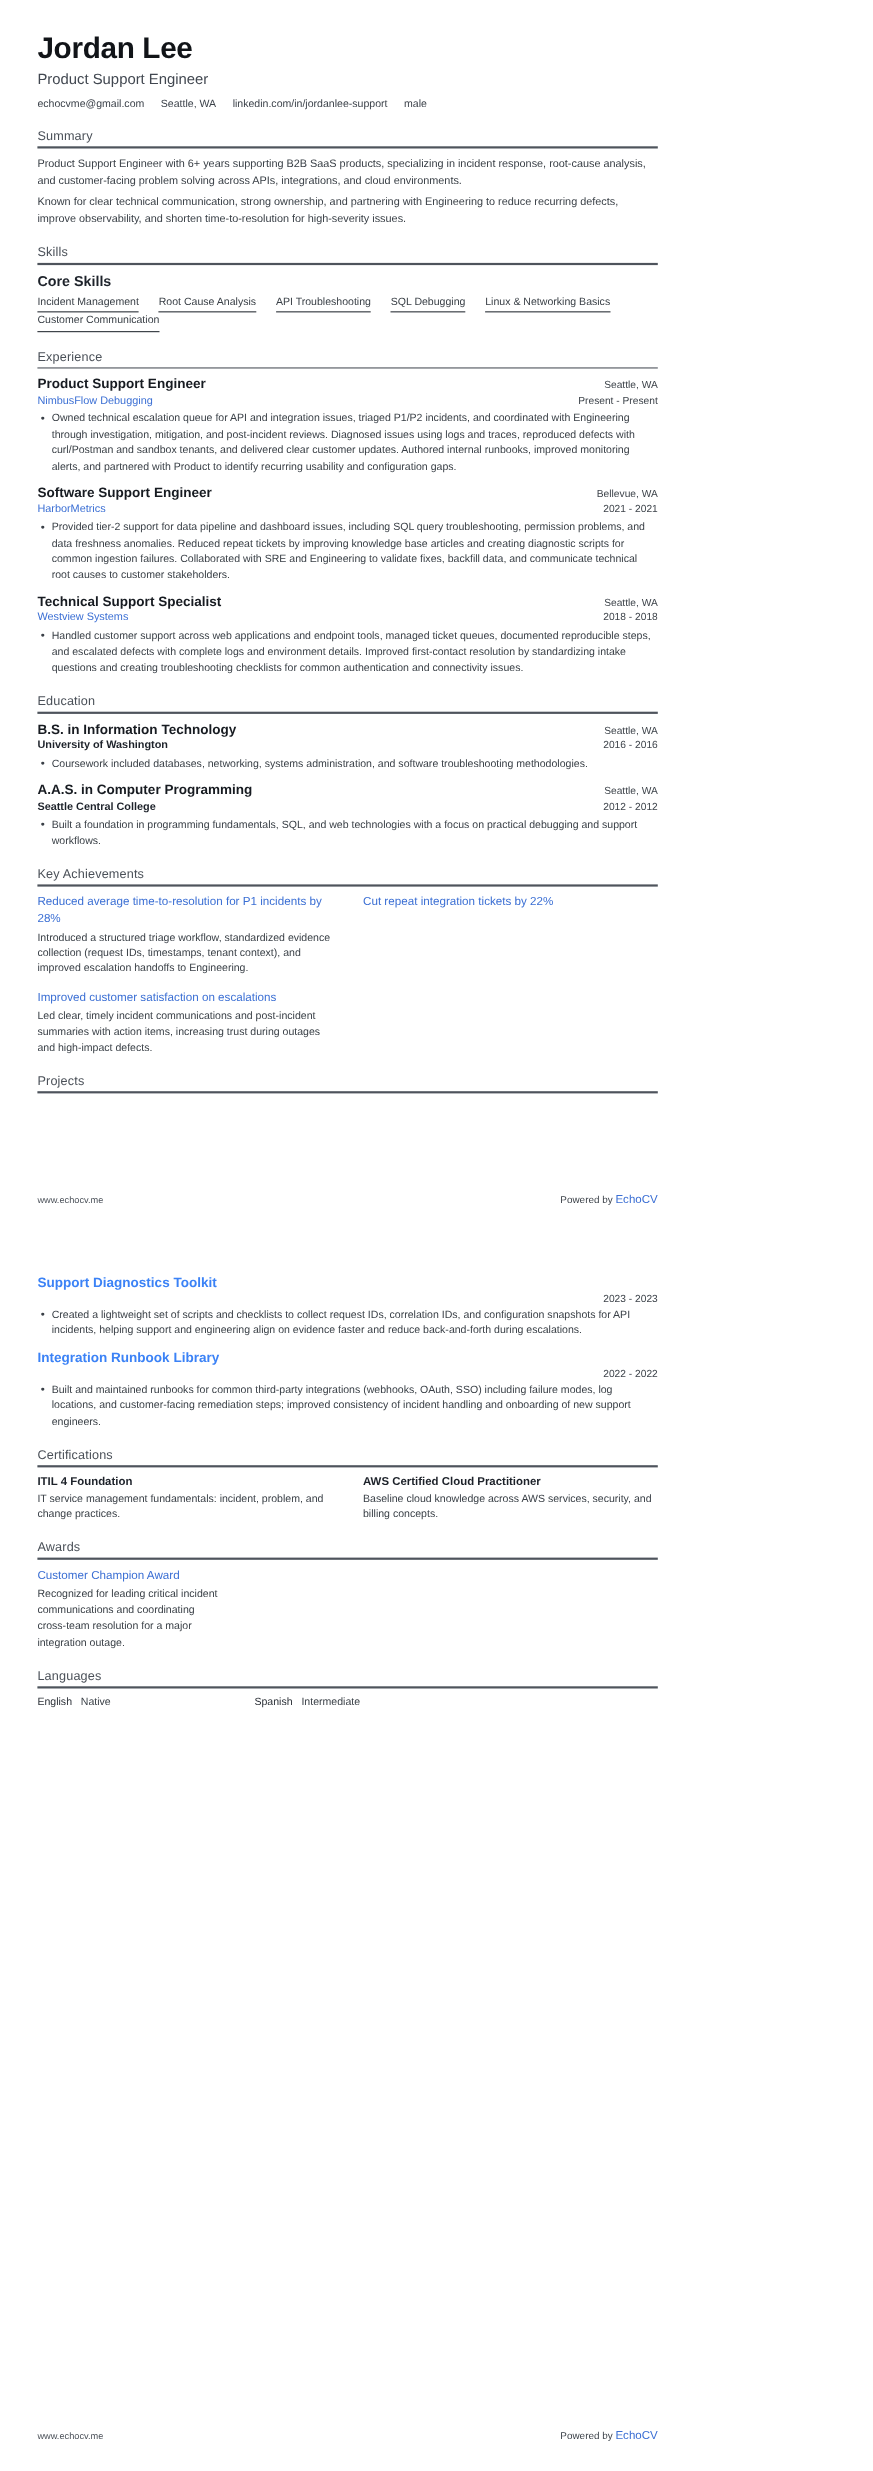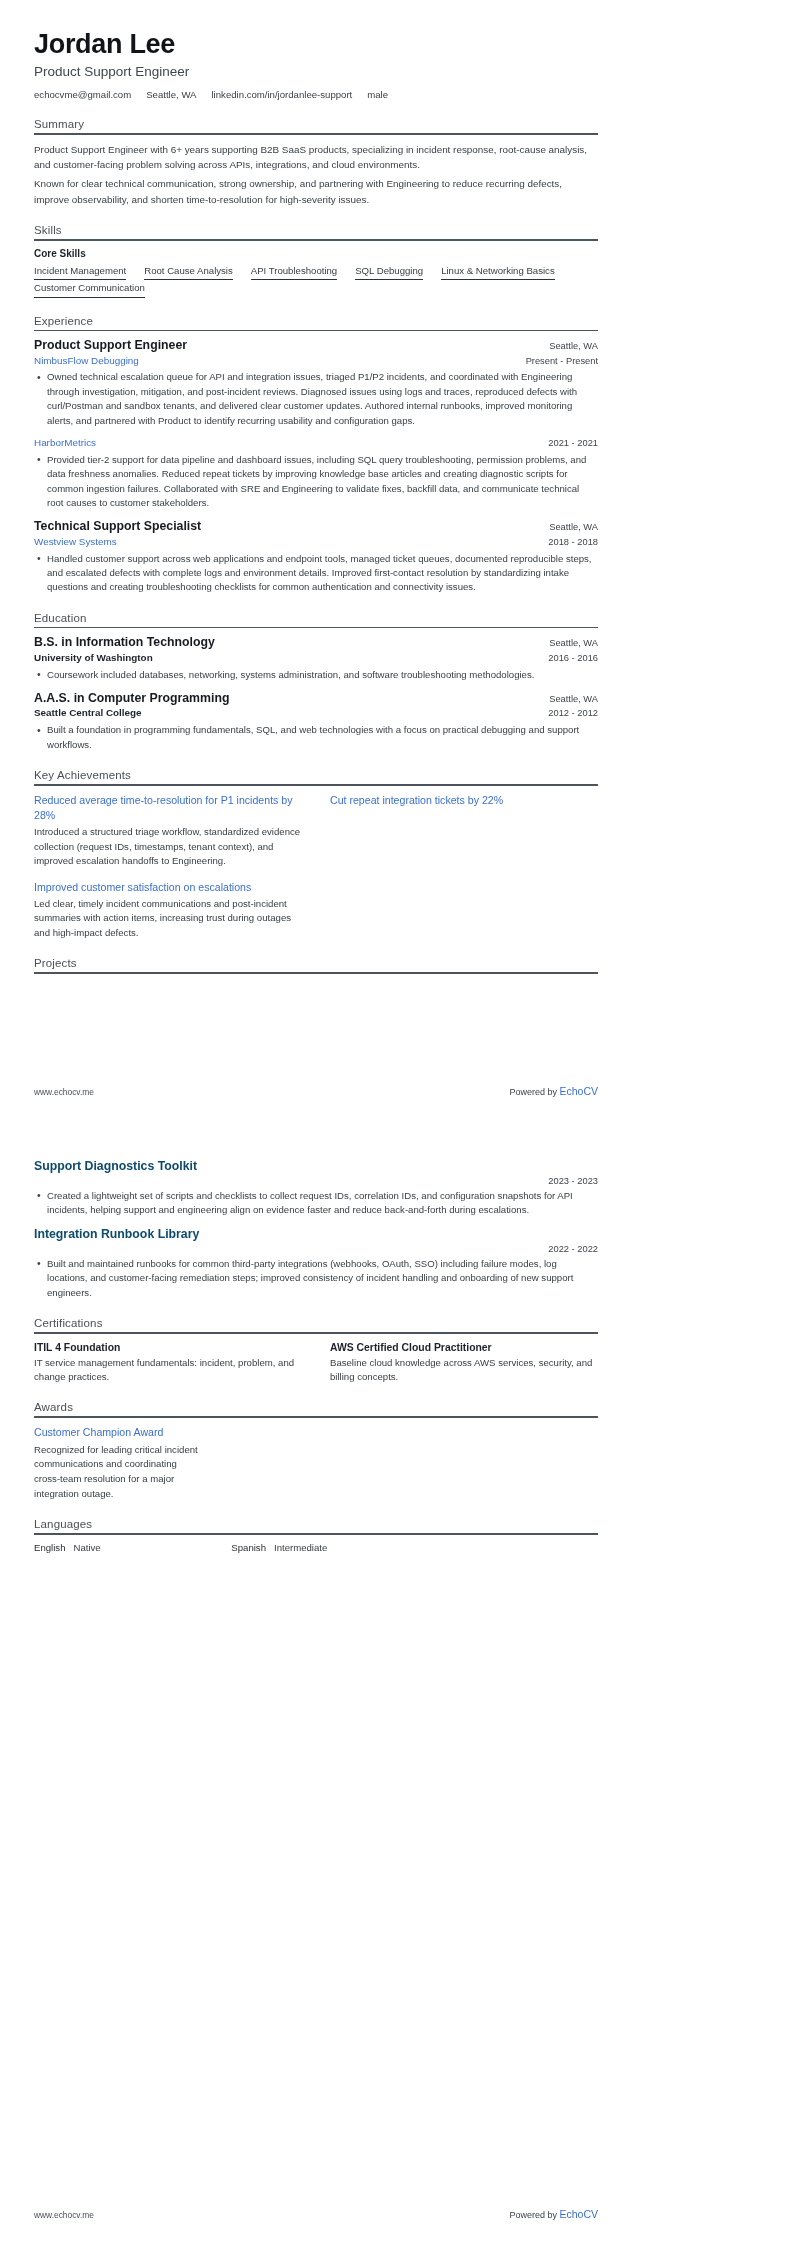--- a/index.html
+++ b/index.html
@@ -71,21 +71,21 @@
   .summary-p {
     font-size: 9.9px;
     line-height: 1.55;
     color: #3a4047;
     margin: 0 0 4px 0;
   }
   .summary-p:last-child { margin-bottom: 0; }
 
   
   .skill-group-name {
-    font-size: 10px;
+    font-size: 13px;
     font-weight: bold;
     color: #1d222a;
     margin: 2px 0 6px 0;
   }
   .skill-row {
     display: flex;
     flex-wrap: wrap;
     gap: 7px 18px;
     margin-bottom: 2px;
   }
@@ -202,21 +202,21 @@
   .awards-grid {
     display: grid;
     grid-template-columns: 1fr 1fr 1fr;
     gap: 11px 28px;
   }
 
   
   .proj-name {
     font-size: 12.3px;
     font-weight: bold;
-    color: #0c4a6e;
+    color: #3b82f6;
     line-height: 1.3;
   }
   .proj-dates-row {
     display: flex;
     justify-content: flex-end;
     font-size: 9.3px;
     color: #3e444b;
     margin-top: 1px;
   }
 
@@ -305,20 +305,24 @@
       <div class="entry-sub">
         <span class="entry-org">NimbusFlow Debugging</span>
         <span class="entry-dates">Present - Present</span>
       </div>
       <ul class="bullets">
         <li>Owned technical escalation queue for API and integration issues, triaged P1/P2 incidents, and coordinated with Engineering through investigation, mitigation, and post-incident reviews. Diagnosed issues using logs and traces, reproduced defects with curl/Postman and sandbox tenants, and delivered clear customer updates. Authored internal runbooks, improved monitoring alerts, and partnered with Product to identify recurring usability and configuration gaps.</li>
       </ul>
     </div>
 
     <div class="entry">
+      <div class="entry-top">
+        <span class="entry-role">Software Support Engineer</span>
+        <span class="entry-loc">Bellevue, WA</span>
+      </div>
       <div class="entry-sub">
         <span class="entry-org">HarborMetrics</span>
         <span class="entry-dates">2021 - 2021</span>
       </div>
       <ul class="bullets">
         <li>Provided tier-2 support for data pipeline and dashboard issues, including SQL query troubleshooting, permission problems, and data freshness anomalies. Reduced repeat tickets by improving knowledge base articles and creating diagnostic scripts for common ingestion failures. Collaborated with SRE and Engineering to validate fixes, backfill data, and communicate technical root causes to customer stakeholders.</li>
       </ul>
     </div>
 
     <div class="entry">

